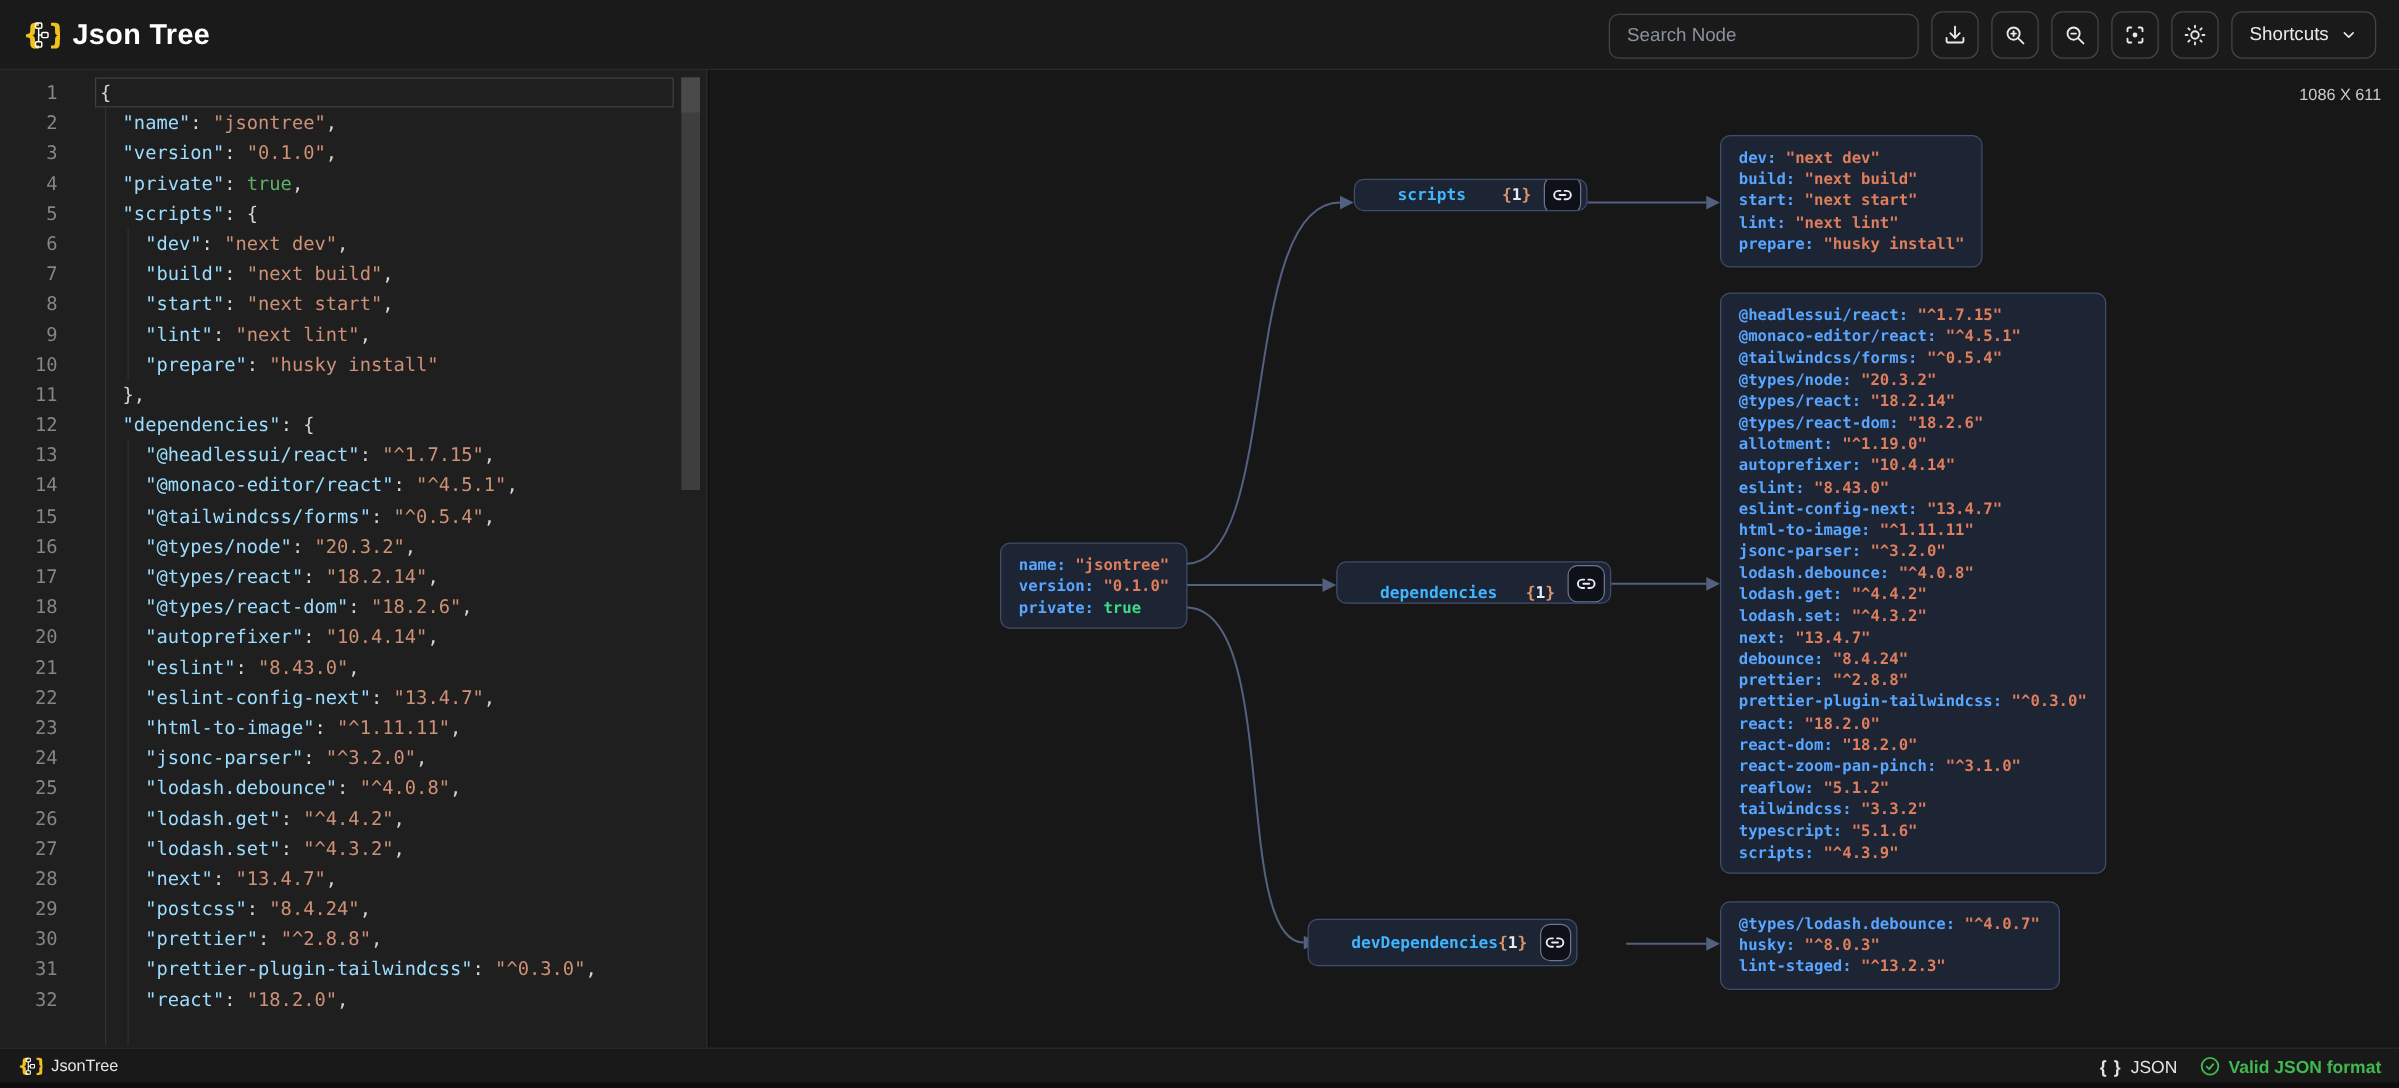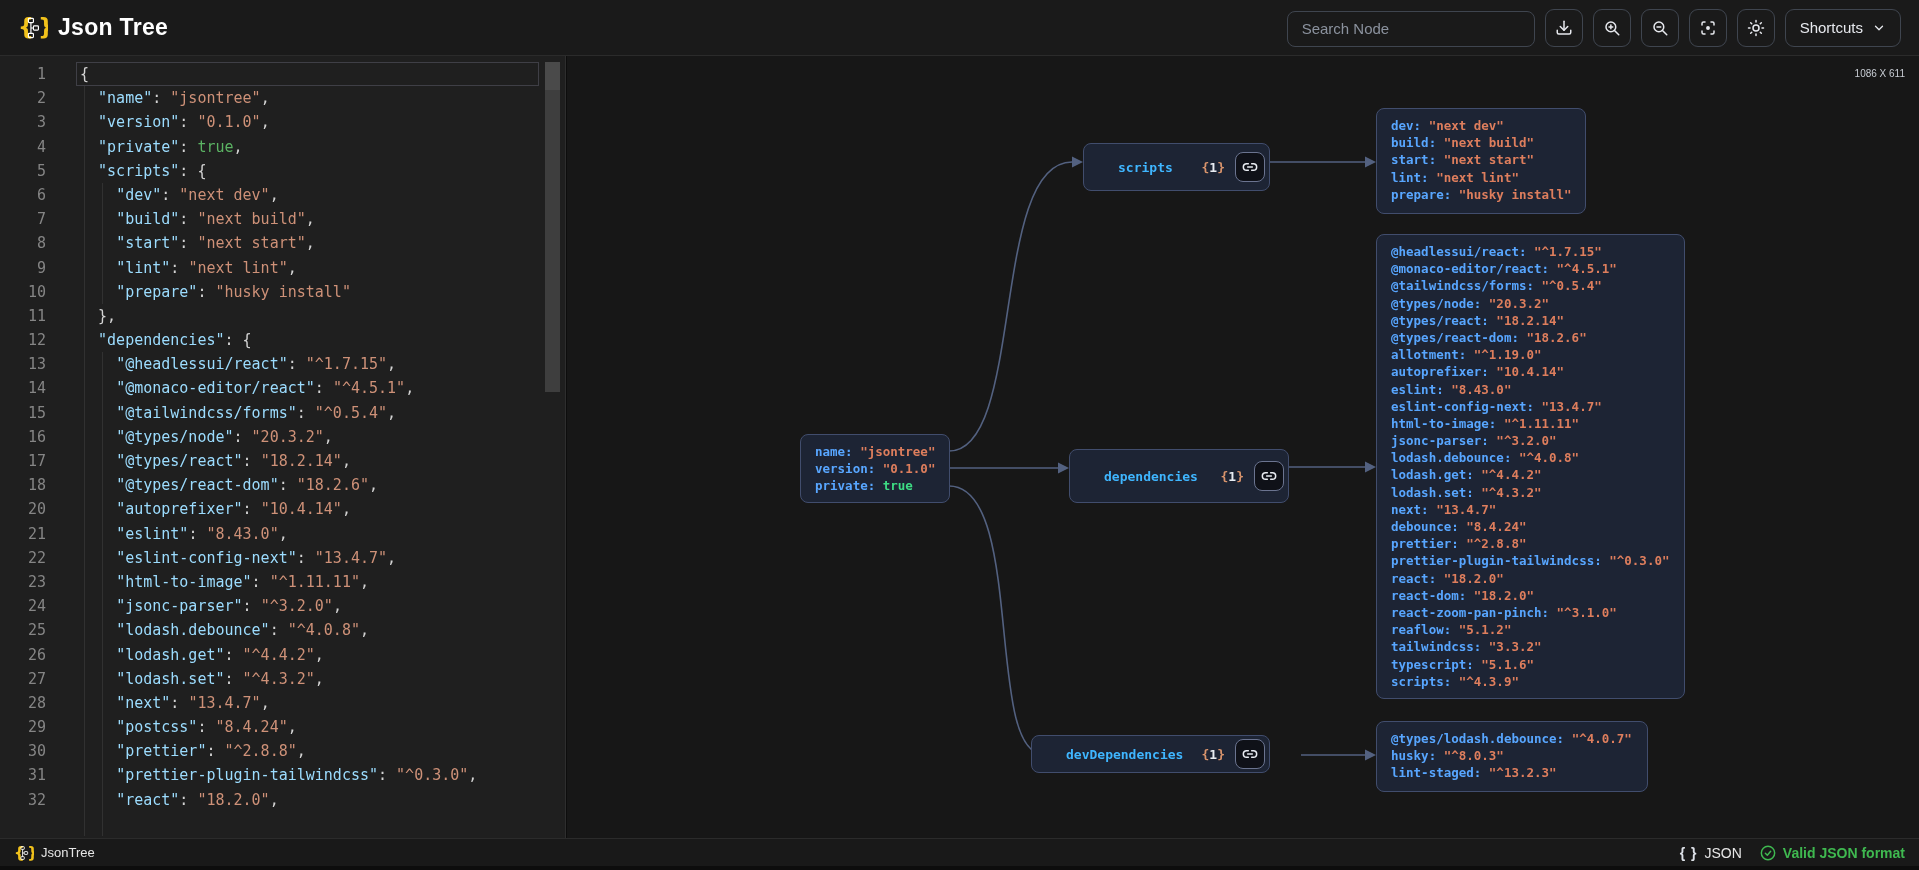--- a/index.html
+++ b/index.html
@@ -35,21 +35,21 @@
   .tk-k { color:#9cdcfe; } .tk-s { color:#ce9178; } .tk-b { color:#5bb363; } .tk-p { color:#d4d4d4; }
   .cur-line { position:absolute; left:76px; right:26px; top:6px; height:24px;
               border:1px solid #3f3f46; pointer-events:none; }
   .guide { position:absolute; width:1px; background:#313131; }
   .sb-track { position:absolute; right:2px; top:0; width:17px; height:782px; }
   .sb-thumb { position:absolute; right:3px; top:6px; width:15px; height:330px; background:#3e3e3e; }
   .sb-thumb .cap { position:absolute; left:0; top:0; width:100%; height:28px; background:#4a4a4a; }
 
   
   .graph { position:absolute; left:567px; top:0; width:1352px; height:782px; background:#171717; overflow:hidden; }
-  .dims { position:absolute; top:12px; right:14px; color:#c8cdd4; font-size:10px; }
+  .dims { position:absolute; top:12px; right:14px; color:#c8cdd4; font-size:13px; }
   .edges { position:absolute; left:0; top:0; }
   .edge { fill:none; stroke:#536180; stroke-width:1.6; }
   .arrow { fill:#536180; }
   .gnodes { position:absolute; inset:0; }
   .gnode { position:absolute; background:#1d2434; border:1.5px solid #414d6d; border-radius:8px;
            font-family:"DejaVu Sans Mono", monospace; font-size:12.5px; padding:8px 14px;
            color:#d8dee9; overflow:hidden; }
   .grow { height:17.2px; line-height:17.2px; white-space:pre; font-weight:bold; }
   .gkey { color:#58a6ff; } .gstr { color:#de7e5d; } .gbool { color:#3ddc84; }
   .colnode { display:flex; align-items:center; padding:0 4px 0 34px; }
@@ -194,43 +194,43 @@
         <polygon points="809,411 798,405.5 798,416.5" class="arrow"></polygon>
         <path d="M734,699 L798,699" class="edge"></path>
         <polygon points="809,699 798,693.5 798,704.5" class="arrow"></polygon>
       </svg>
     <div class="gnodes">
         <div class="gnode" style="left: 233px; top: 378px; width: 150px; height: 69px;">
           <div class="grow"><span class="gkey">name: </span><span class="gstr">"jsontree"</span></div>
           <div class="grow"><span class="gkey">version: </span><span class="gstr">"0.1.0"</span></div>
           <div class="grow"><span class="gkey">private: </span><span class="gbool">true</span></div>
         </div>
-        <div class="gnode colnode" style="left: 516px; top: 87px; width: 187px; height: 48px;">
+        <div class="gnode colnode" style="left: 516px; top: 87px; width: 187px; height: 26px;">
           <span class="glabel">scripts</span>
           <span class="gcount"><span class="cbr">{</span><span class="cnum">1</span><span class="cbr">}</span></span>
           <span class="linkbtn">
             <svg width="16" height="16" viewBox="0 0 24 24" fill="none" stroke="#e8ebf1" stroke-width="2.3" stroke-linecap="round">
               <path d="M14.5 7H17a5 5 0 0 1 0 10h-2.5"></path>
               <path d="M9.5 17H7A5 5 0 0 1 7 7h2.5"></path>
               <line x1="8.5" y1="12" x2="15.5" y2="12"></line>
             </svg>
           </span>
         </div>
-        <div class="gnode colnode" style="left: 502px; top: 393px; width: 220px; height: 54px;">
+        <div class="gnode colnode" style="left: 502px; top: 393px; width: 220px; height: 34px; align-items: flex-end;">
           <span class="glabel">dependencies</span>
           <span class="gcount"><span class="cbr">{</span><span class="cnum">1</span><span class="cbr">}</span></span>
           <span class="linkbtn">
             <svg width="16" height="16" viewBox="0 0 24 24" fill="none" stroke="#e8ebf1" stroke-width="2.3" stroke-linecap="round">
               <path d="M14.5 7H17a5 5 0 0 1 0 10h-2.5"></path>
               <path d="M9.5 17H7A5 5 0 0 1 7 7h2.5"></path>
               <line x1="8.5" y1="12" x2="15.5" y2="12"></line>
             </svg>
           </span>
         </div>
-        <div class="gnode colnode" style="left: 464px; top: 679px; width: 239px; height: 38px;">
+        <div class="gnode colnode" style="left: 479px; top: 679px; width: 216px; height: 38px;">
           <span class="glabel">devDependencies</span>
           <span class="gcount"><span class="cbr">{</span><span class="cnum">1</span><span class="cbr">}</span></span>
           <span class="linkbtn">
             <svg width="16" height="16" viewBox="0 0 24 24" fill="none" stroke="#e8ebf1" stroke-width="2.3" stroke-linecap="round">
               <path d="M14.5 7H17a5 5 0 0 1 0 10h-2.5"></path>
               <path d="M9.5 17H7A5 5 0 0 1 7 7h2.5"></path>
               <line x1="8.5" y1="12" x2="15.5" y2="12"></line>
             </svg>
           </span>
         </div>

